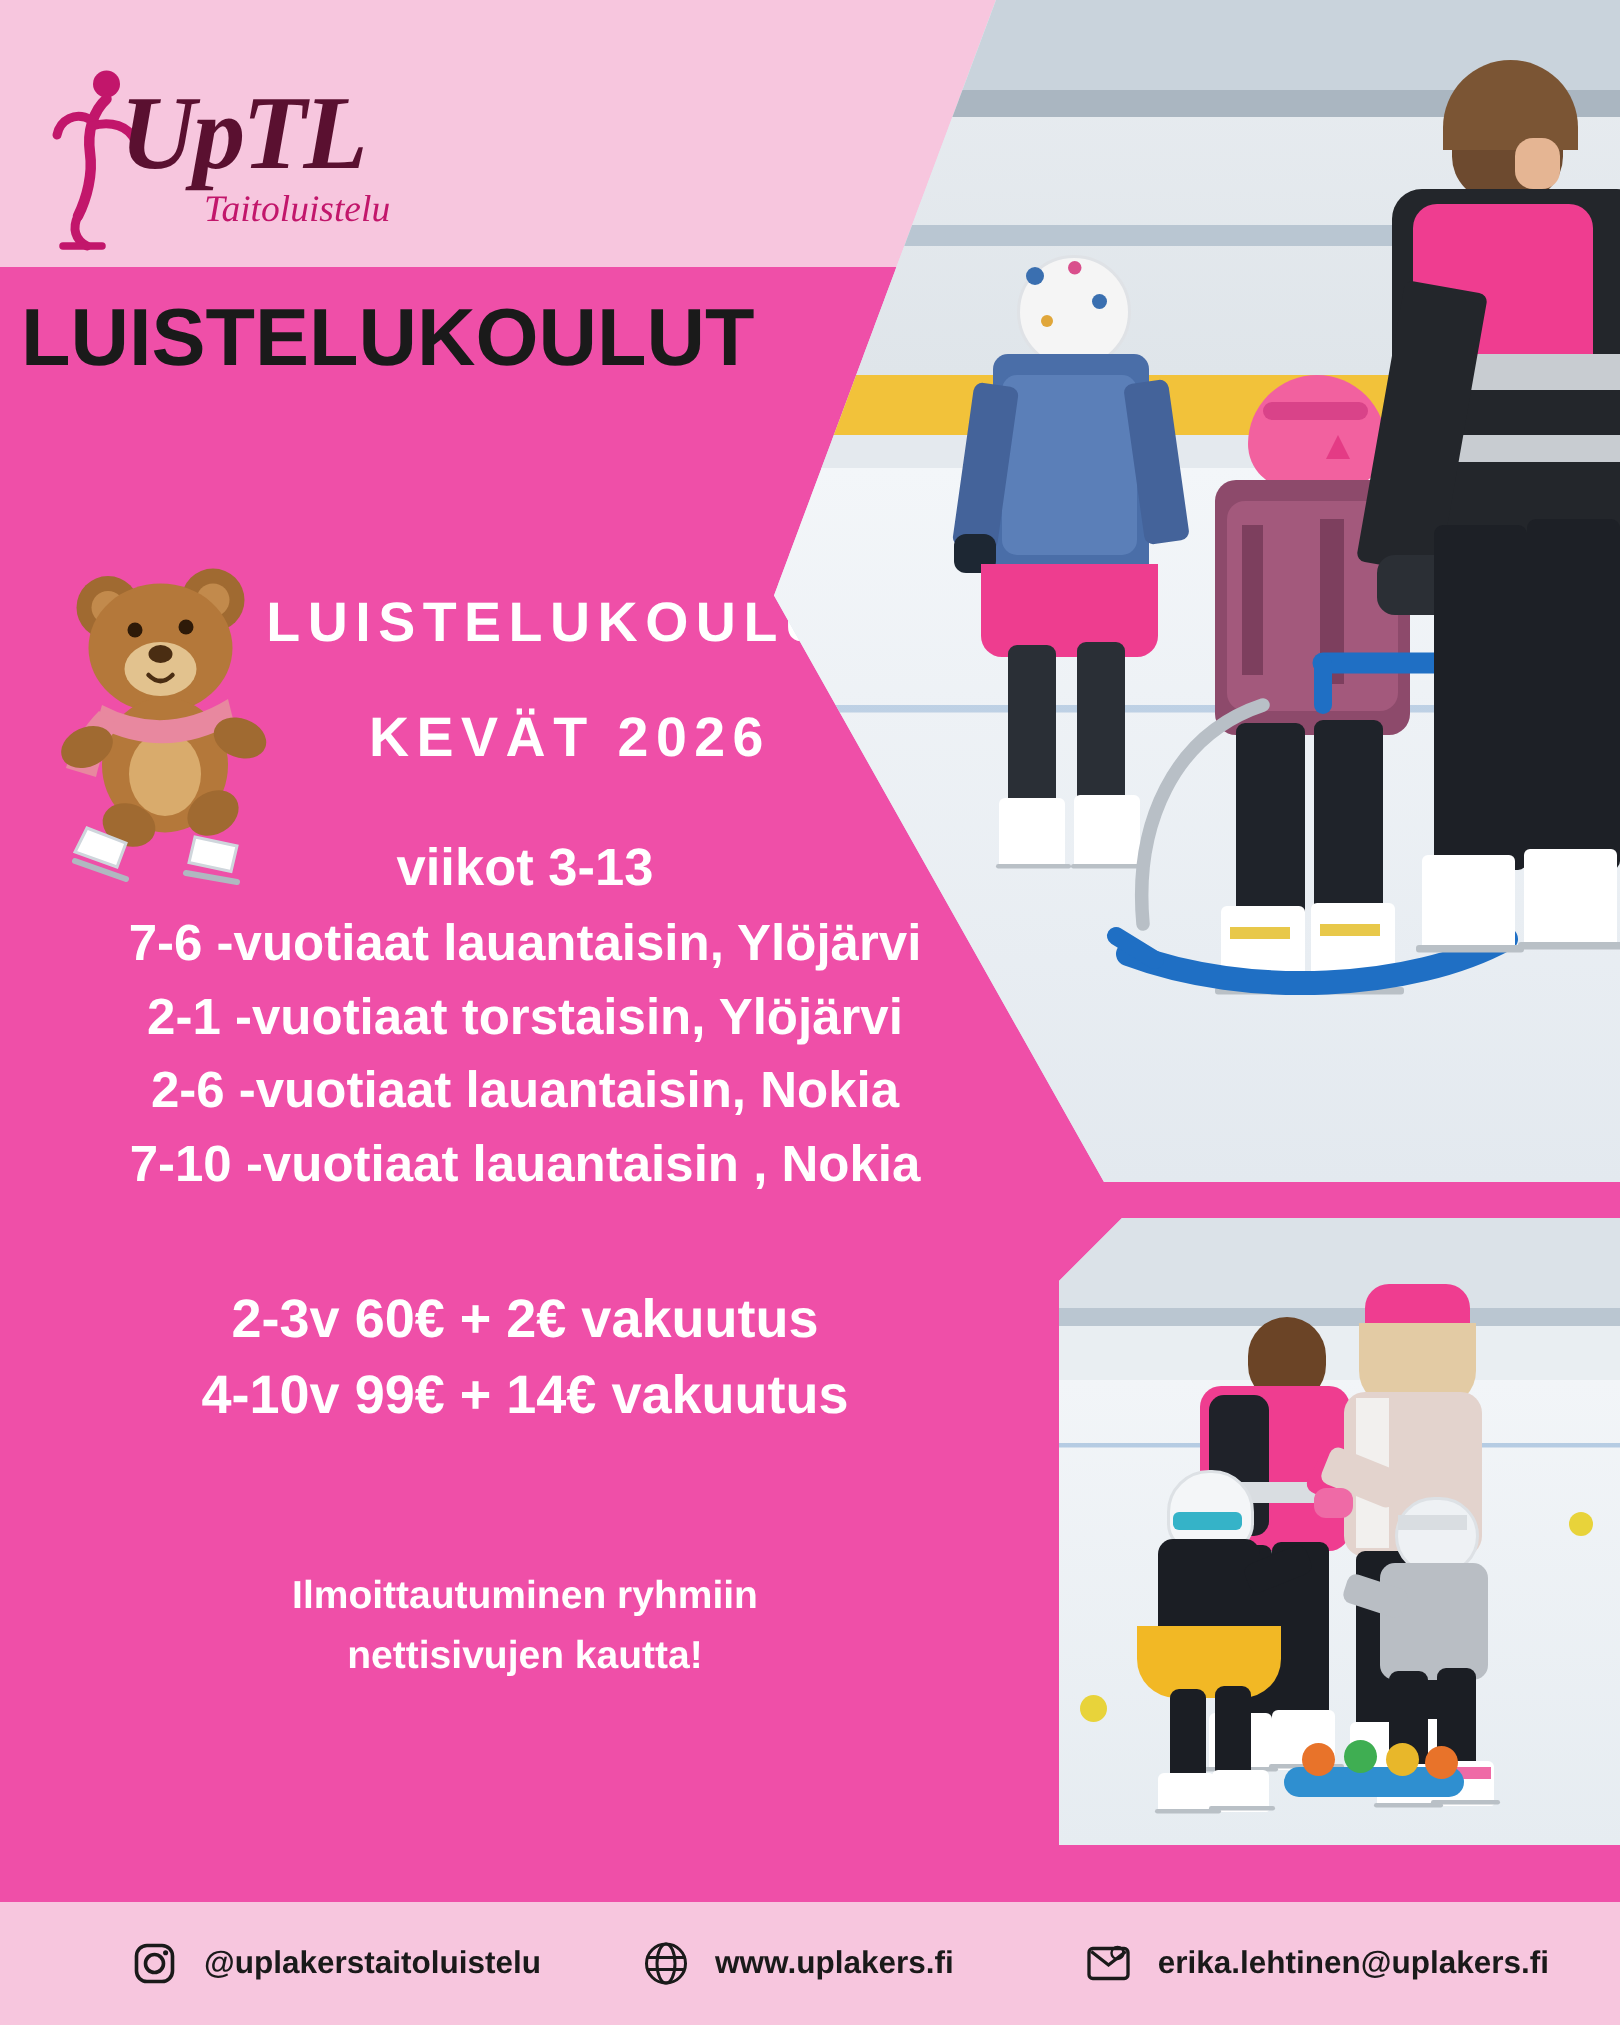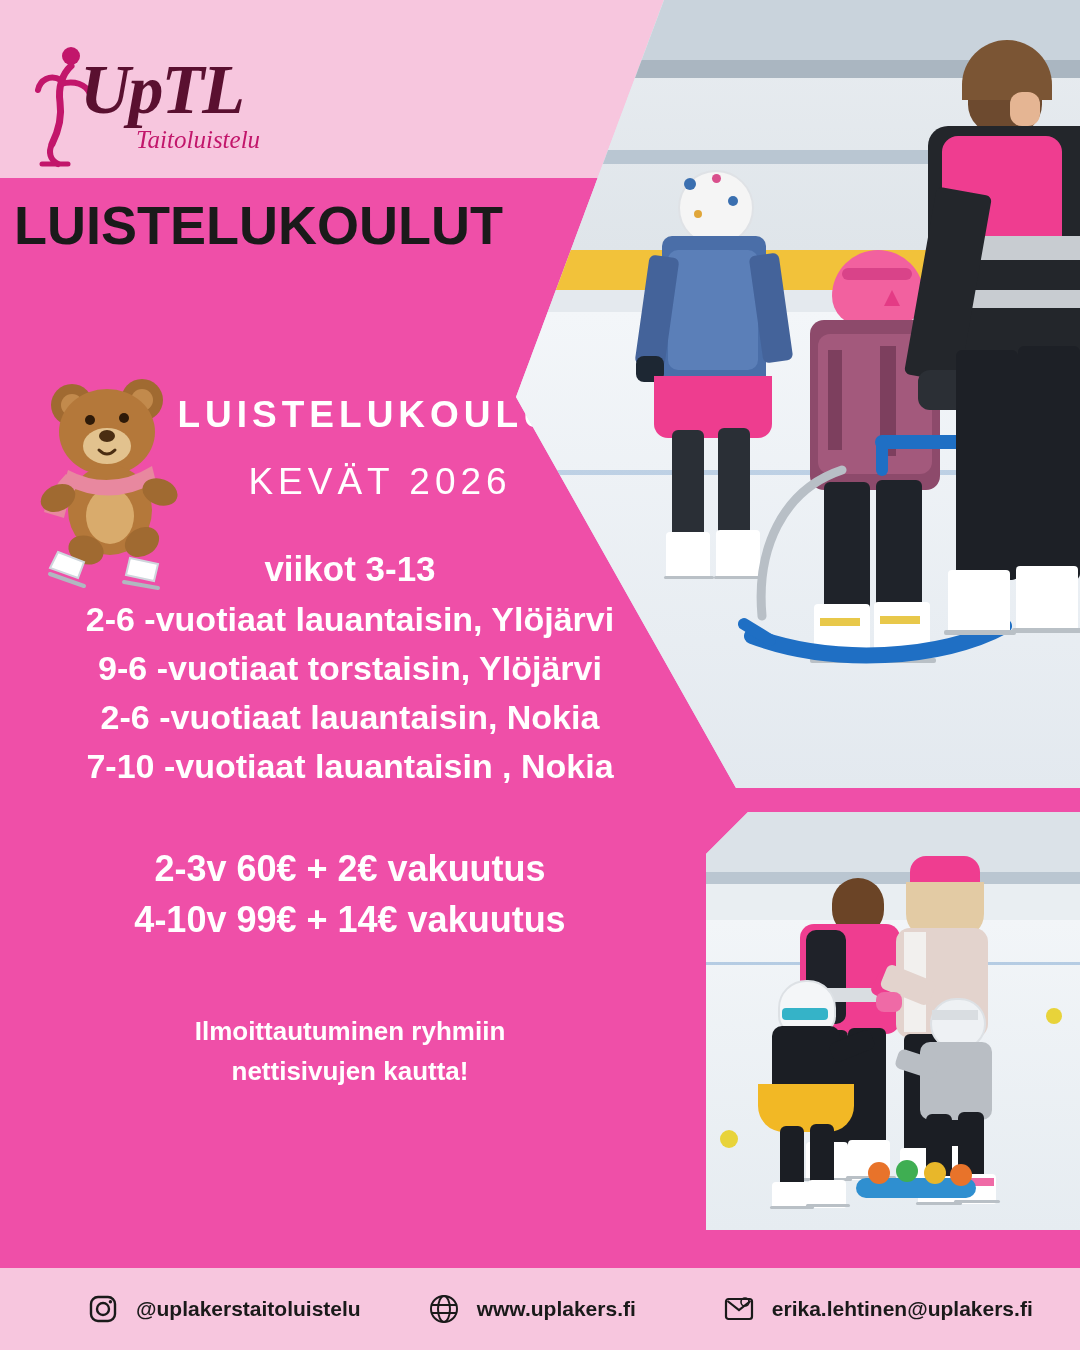--- a/index.html
+++ b/index.html
@@ -113,23 +113,23 @@
   }
   .t-title {
     font-size: 37px;
     font-weight: bold;
     letter-spacing: 5px;
     line-height: 1.22;
     margin-left: 60px;
   }
   .t-season {
     font-size: 37px;
-    font-weight: normal;
+    font-weight: bold;
     letter-spacing: 5px;
-    margin-top: 24px;
+    margin-top: 34px;
     margin-left: 60px;
   }
   .t-weeks {
     font-size: 35px;
     font-weight: bold;
     margin-top: 46px;
     color: #fff;
   }
   .t-groups {
     margin-top: 6px;
@@ -143,21 +143,21 @@
   .t-prices {
     margin-top: 52px;
   }
   .t-prices div {
     font-size: 36px;
     font-weight: bold;
     line-height: 1.42;
     color: #fff;
   }
   .t-info {
-    margin-top: 66px;
+    margin-top: 88px;
   }
   .t-info div {
     font-size: 26px;
     font-weight: bold;
     line-height: 1.55;
     color: #fff;
   }
 
   
   .photo-top {
@@ -291,22 +291,22 @@
     <path d="M114 212 l34 6" stroke="#b0b8c0" stroke-width="4" stroke-linecap="round"></path>
   </svg>
 
   <div class="center-col">
     <div class="t-title">
       <div>LUISTELUKOULUT</div>
     </div>
     <div class="t-season">KEVÄT 2026</div>
     <div class="t-weeks">viikot 3-13</div>
     <div class="t-groups">
-      <div>2-6 -vuotiaat lauantaisin, Ylöjärvi</div>
-      <div>9-6 -vuotiaat torstaisin, Ylöjärvi</div>
+      <div>7-6 -vuotiaat lauantaisin, Ylöjärvi</div>
+      <div>2-1 -vuotiaat torstaisin, Ylöjärvi</div>
       <div>2-6 -vuotiaat lauantaisin, Nokia</div>
       <div>7-10 -vuotiaat lauantaisin , Nokia</div>
     </div>
     <div class="t-prices">
       <div>2-3v 60€ + 2€ vakuutus</div>
       <div>4-10v 99€ + 14€ vakuutus</div>
     </div>
     <div class="t-info">
       <div>Ilmoittautuminen ryhmiin</div>
       <div>nettisivujen kautta!</div>

